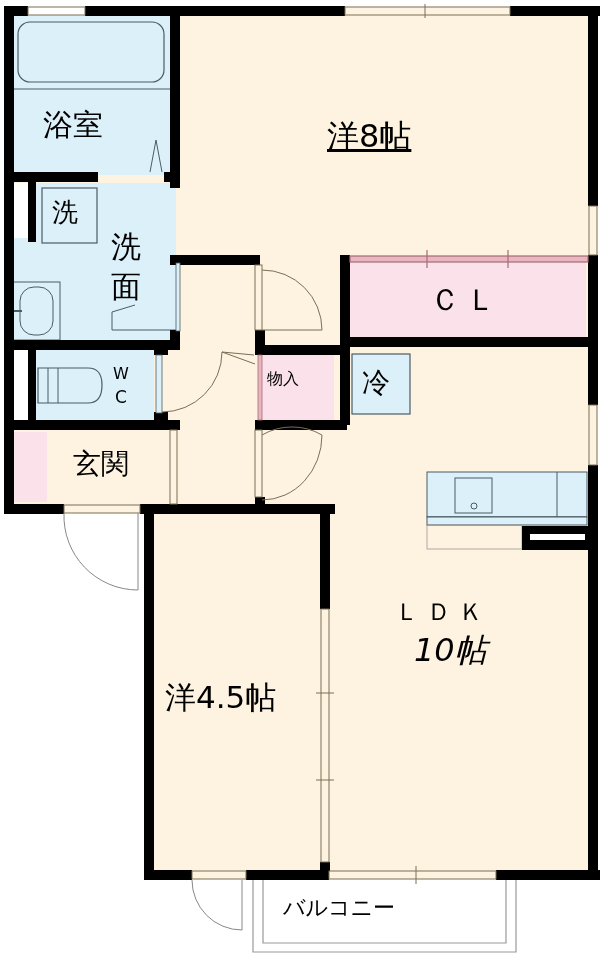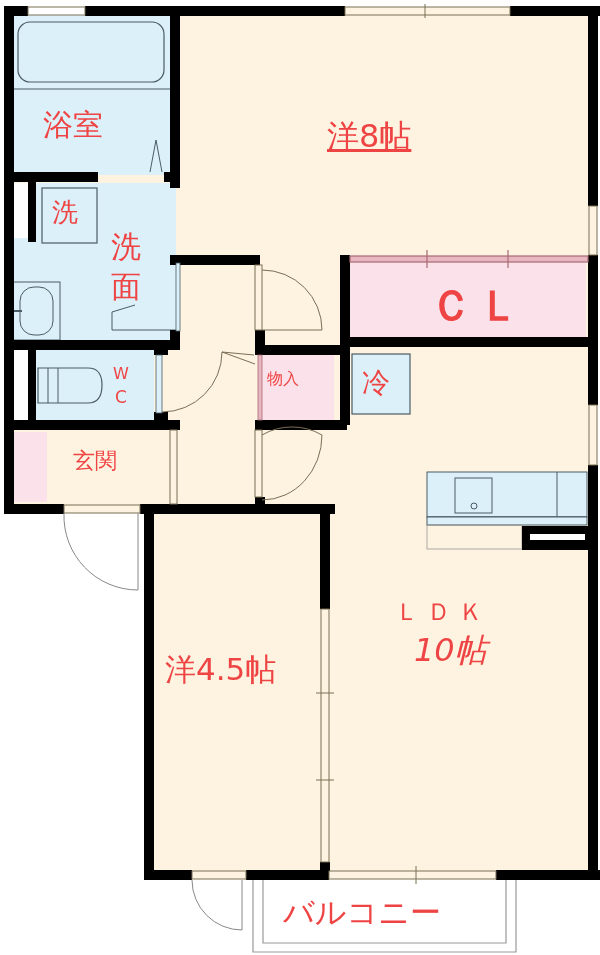--- a/index.html
+++ b/index.html
@@ -1,18 +1,18 @@
 <!DOCTYPE html>
 <html><head>
 <meta charset="utf-8">
 <style>
   html, body { margin:0; padding:0; background:#ffffff; }
   body { width:600px; height:955px; position:relative; overflow:hidden; font-family:"DejaVu Sans", sans-serif; }
   svg { position:absolute; left:0; top:0; }
-  .label { position:absolute; color:#ef4444; font-family:"DejaVu Sans", sans-serif; white-space:nowrap; line-height:1; }
+  .label { position:absolute; color:#000000; font-family:"DejaVu Sans", sans-serif; white-space:nowrap; line-height:1; }
 </style>
 </head>
 <body>
 
 <svg width="600" height="955" viewBox="0 0 600 955">
 
   <rect x="8" y="10" width="584" height="868" fill="#fdf3e0"></rect>
 
   <rect x="0" y="508" width="148" height="447" fill="#ffffff"></rect>
   <rect x="0" y="872" width="600" height="83" fill="#ffffff"></rect>
@@ -161,22 +161,22 @@
     <path d="M253,880 L253,952 L516,952 L516,880"></path>
     <path d="M263,880 L263,943 L506,943 L506,880"></path>
   </g>
 </svg>
 
 <div class="label" style="left:43px; top:110px; font-size:30px;">浴室</div>
 <div class="label" style="left:327px; top:120px; font-size:32px;text-decoration:underline;">洋8帖</div>
 <div class="label" style="left:52px; top:199px; font-size:26px;">洗</div>
 <div class="label" style="left:111px; top:232px; font-size:30px;">洗</div>
 <div class="label" style="left:111px; top:272px; font-size:30px;">面</div>
-<div class="label" style="left:430px; top:285px; font-size:42px; letter-spacing:6px;font-weight:bold;">ＣＬ</div>
+<div class="label" style="left:430px; top:285px; font-size:30px; letter-spacing:6px;">ＣＬ</div>
 <div class="label" style="left:267px; top:371px; font-size:16px;">物入</div>
 <div class="label" style="left:362px; top:369px; font-size:28px;">冷</div>
 <div class="label" style="left:113px; top:366px; font-size:16px;">W</div>
 <div class="label" style="left:115px; top:389px; font-size:17px;">C</div>
-<div class="label" style="left:73px; top:450px; font-size:22px;">玄関</div>
+<div class="label" style="left:73px; top:450px; font-size:28px;">玄関</div>
 <div class="label" style="left:395px; top:600px; font-size:24px; letter-spacing:8px;">ＬＤＫ</div>
 <div class="label" style="left:414px; top:634px; font-size:32px;font-style:italic;">10帖</div>
-<div class="label" style="left:165px; top:654px; font-size:31px;">洋4.5帖</div>
-<div class="label" style="left:283px; top:897px; font-size:31px;">バルコニー</div>
+<div class="label" style="left:165px; top:682px; font-size:31px;">洋4.5帖</div>
+<div class="label" style="left:283px; top:897px; font-size:22px;">バルコニー</div>
 
 </body></html>

